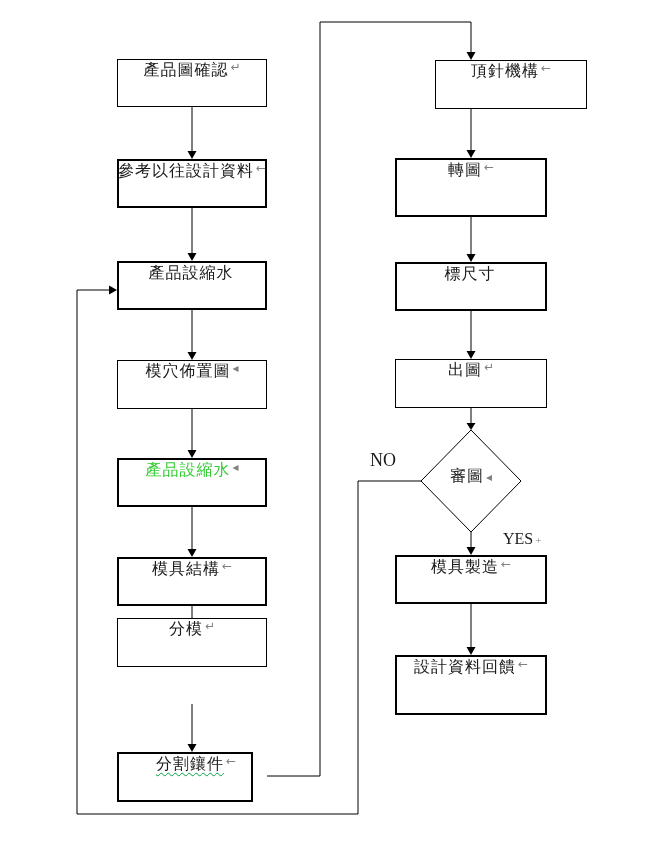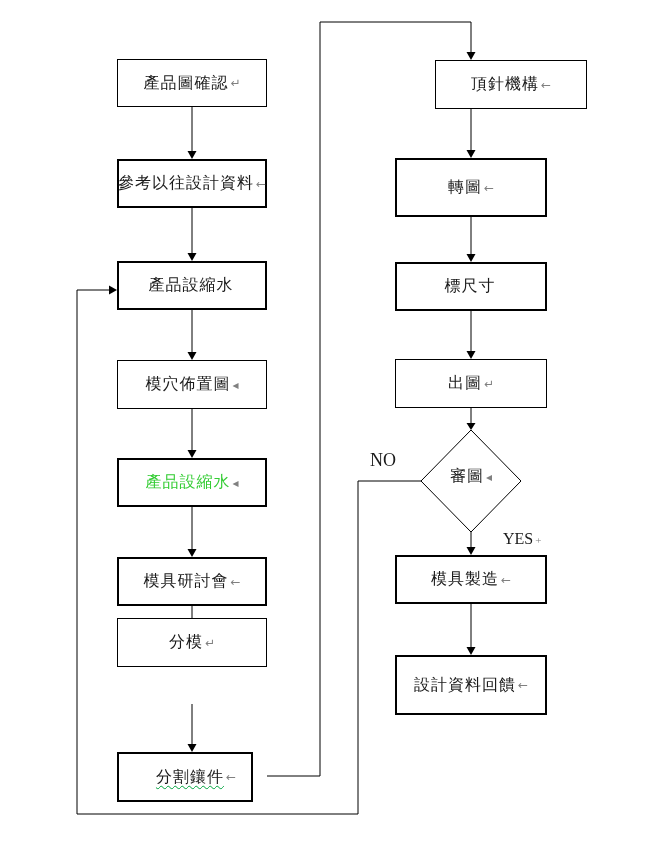--- a/index.html
+++ b/index.html
@@ -21,21 +21,20 @@
     width: 647px; height: 854px;
     z-index: 0;
   }
   .box {
     position: absolute;
     box-sizing: border-box;
     background: #ffffff;
     border-style: solid;
     border-color: #000000;
     display: flex;
-    align-items: center;
     justify-content: center;
     z-index: 2;
   }
   .lbl {
     font-size: 16px;
     letter-spacing: 1px;
     color: #1a1a1a;
     white-space: nowrap;
   }
   .lbl.green { color: #33cc33; }
@@ -136,21 +135,21 @@
   </div>
   <div class="box bw1" style="left:117px; top:360px; width:150px; height:49px;">
     <span class="lbl">模穴佈置圖</span>
       <span class="mark">◂</span>
   </div>
   <div class="box bw2" style="left:117px; top:458px; width:150px; height:49px;">
     <span class="lbl green">產品設縮水</span>
       <span class="mark">◂</span>
   </div>
   <div class="box bw2" style="left:117px; top:557px; width:150px; height:49px;">
-    <span class="lbl">模具研討會</span>
+    <span class="lbl">模具結構</span>
       <span class="mark">←</span>
   </div>
   <div class="box bw1" style="left:117px; top:618px; width:150px; height:49px;">
     <span class="lbl">分模</span>
       <span class="mark">↵</span>
   </div>
   <div class="box bw2" style="left:117px; top:752px; width:136px; height:50px;padding-left:22px;">
     <span class="lbl squiggle">分割鑲件</span>
       <span class="mark">←</span>
   </div>

